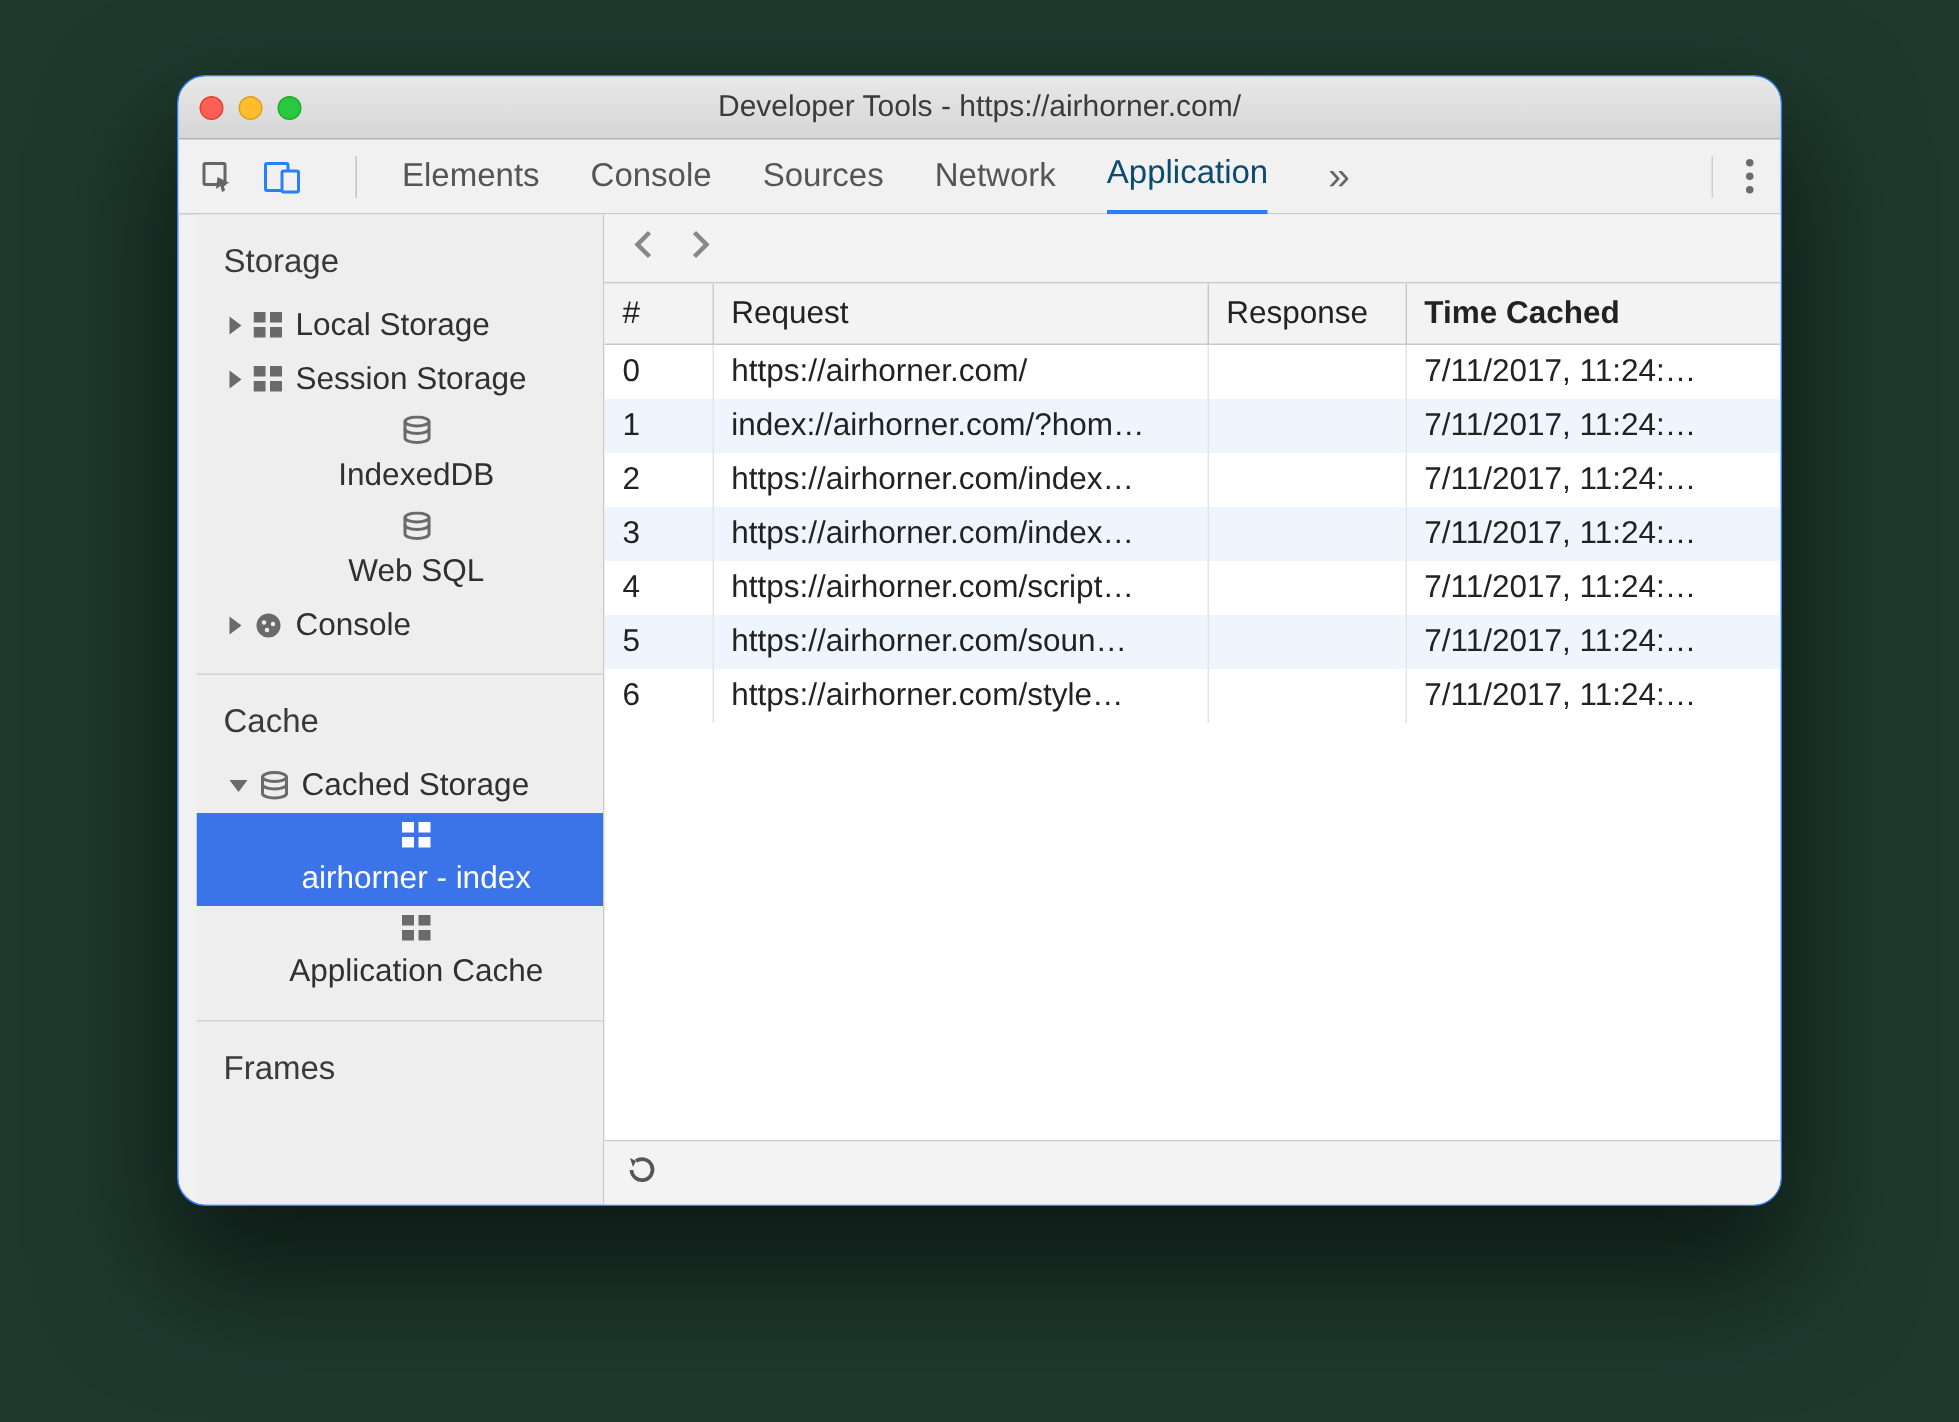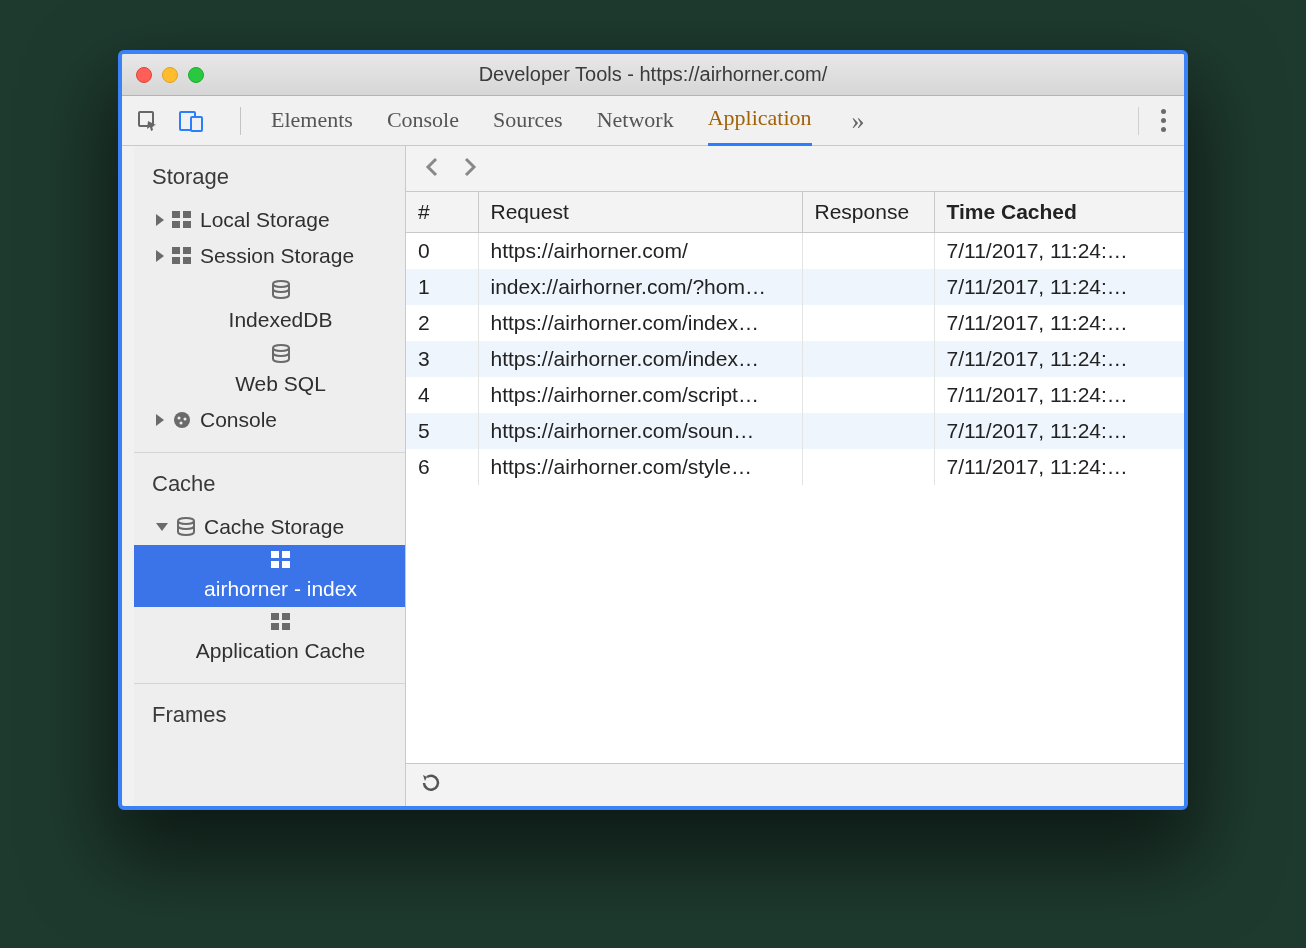--- a/index.html
+++ b/index.html
@@ -9,24 +9,24 @@
     width: 1306px;
     height: 948px;
     display: flex;
     align-items: flex-start;
     justify-content: center;
     padding-top: 50px;
   }
   .window {
     width: 1070px;
     background: #f1f1f1;
-    border-radius: 6px;
+    border-radius: 19px;
     box-shadow: 0 40px 80px 10px rgba(0,0,0,0.55);
     overflow: hidden;
-    border: 4px solid #3b82f6;
+    border: 1px solid #3b82f6;
   }
   .titlebar {
     height: 42px;
     background: linear-gradient(#e8e8e8, #d6d6d6);
     border-bottom: 1px solid #b3b3b3;
     display: flex;
     align-items: center;
     padding: 0 14px;
     position: relative;
   }
@@ -47,23 +47,23 @@
     height: 50px;
     display: flex;
     align-items: center;
     border-bottom: 1px solid #c9c9c9;
     background: #f1f1f1;
     padding: 0 14px;
   }
   .toolbar-left { display: flex; align-items: center; gap: 18px; }
   .toolbar-icon { display:flex; align-items:center; justify-content:center; }
   .divider-v { width:1px; height:28px; background:#c4c4c4; margin:0 12px 0 18px; }
-  .tabs { display:flex; align-items:center; gap: 34px; font-size: 22px; color:#555;font-family:Liberation Serif, serif; }
+  .tabs { display:flex; align-items:center; gap: 34px; font-size: 22px; color:#555; }
   .tab { padding: 10px 0 12px 0; cursor: pointer; }
-  .tab.active { color:#a16207; border-bottom: 3px solid #2a7fff; }
+  .tab.active { color:#0c4a6e; border-bottom: 3px solid #2a7fff; }
   .more-tabs { font-size: 26px; color:#666; padding: 0 6px; cursor:pointer; }
   .toolbar-right { margin-left:auto; display:flex; align-items:center; gap:18px; }
   .vline { width:1px; height:28px; background:#d0d0d0; }
   .kebab { display:flex; flex-direction:column; gap:4px; cursor:pointer; padding:4px; }
   .kebab span { width:5px; height:5px; background:#6b6b6b; border-radius:50%; }
 
   .body { display:flex; height: 660px; margin-left: 12px; }
   .sidebar {
     width: 272px;
     background: #eeeeee;
@@ -226,21 +226,21 @@
 
       <div class="side-section">
         <div class="side-heading">Cache</div>
         <div class="side-item">
           <span class="tri down"></span>
           <svg class="icon-svg" width="20" height="20">
               <ellipse cx="10" cy="4" rx="8" ry="3" fill="none" stroke="#6a6a6a" stroke-width="2"></ellipse>
               <path d="M2 4 V15 A8 3 0 0 0 18 15 V4" fill="none" stroke="#6a6a6a" stroke-width="2"></path>
               <path d="M2 9 A8 3 0 0 0 18 9" fill="none" stroke="#6a6a6a" stroke-width="2"></path>
             </svg>
-          <span>Cache Storage</span>
+          <span>Cached Storage</span>
         </div>
         <div class="side-item indent selected">
           <svg class="icon-svg" width="20" height="18">
               <rect x="0" y="0" width="8" height="7" fill="#fff"></rect>
               <rect x="11" y="0" width="8" height="7" fill="#fff"></rect>
               <rect x="0" y="10" width="8" height="7" fill="#fff"></rect>
               <rect x="11" y="10" width="8" height="7" fill="#fff"></rect>
             </svg>
           <span>airhorner - index</span>
         </div>

